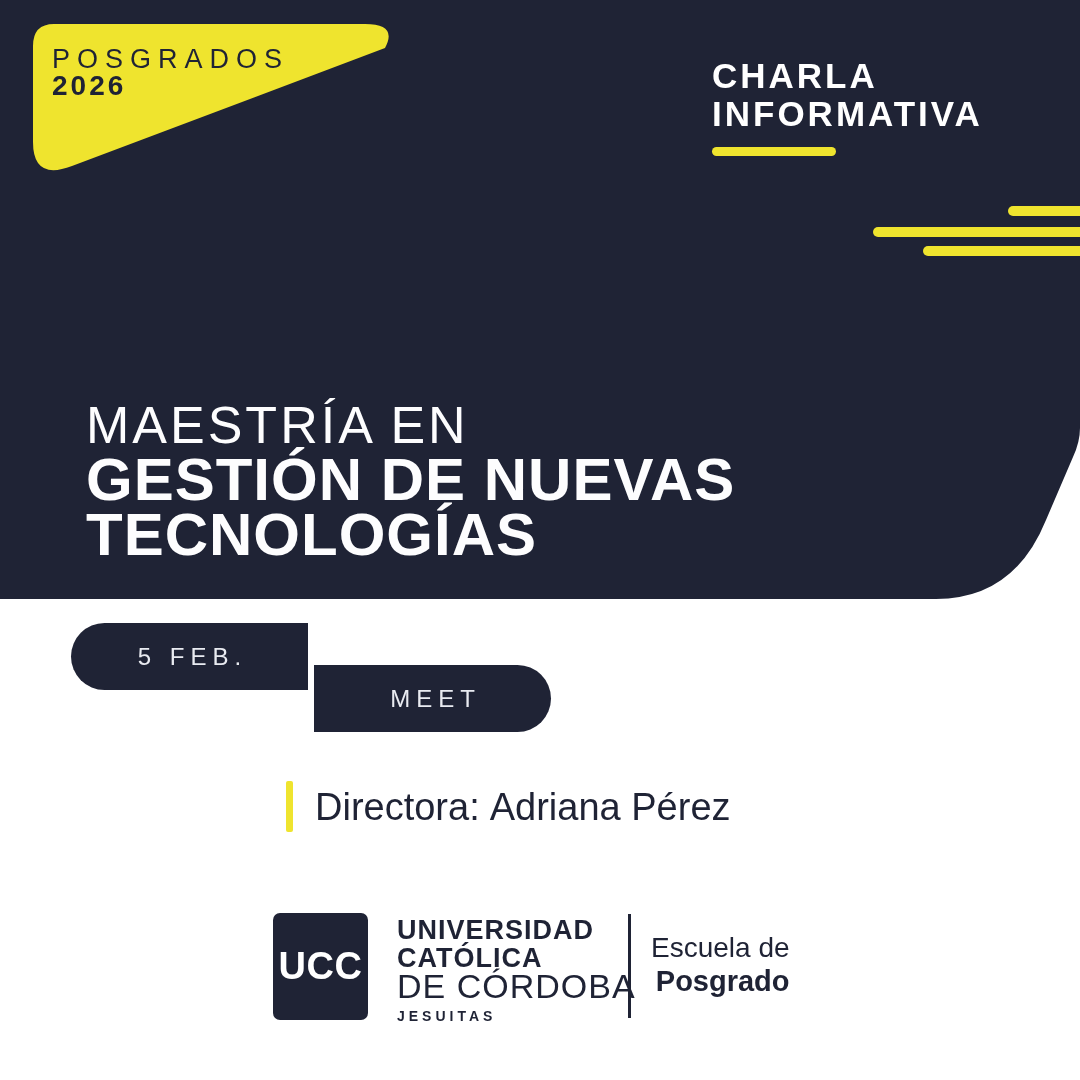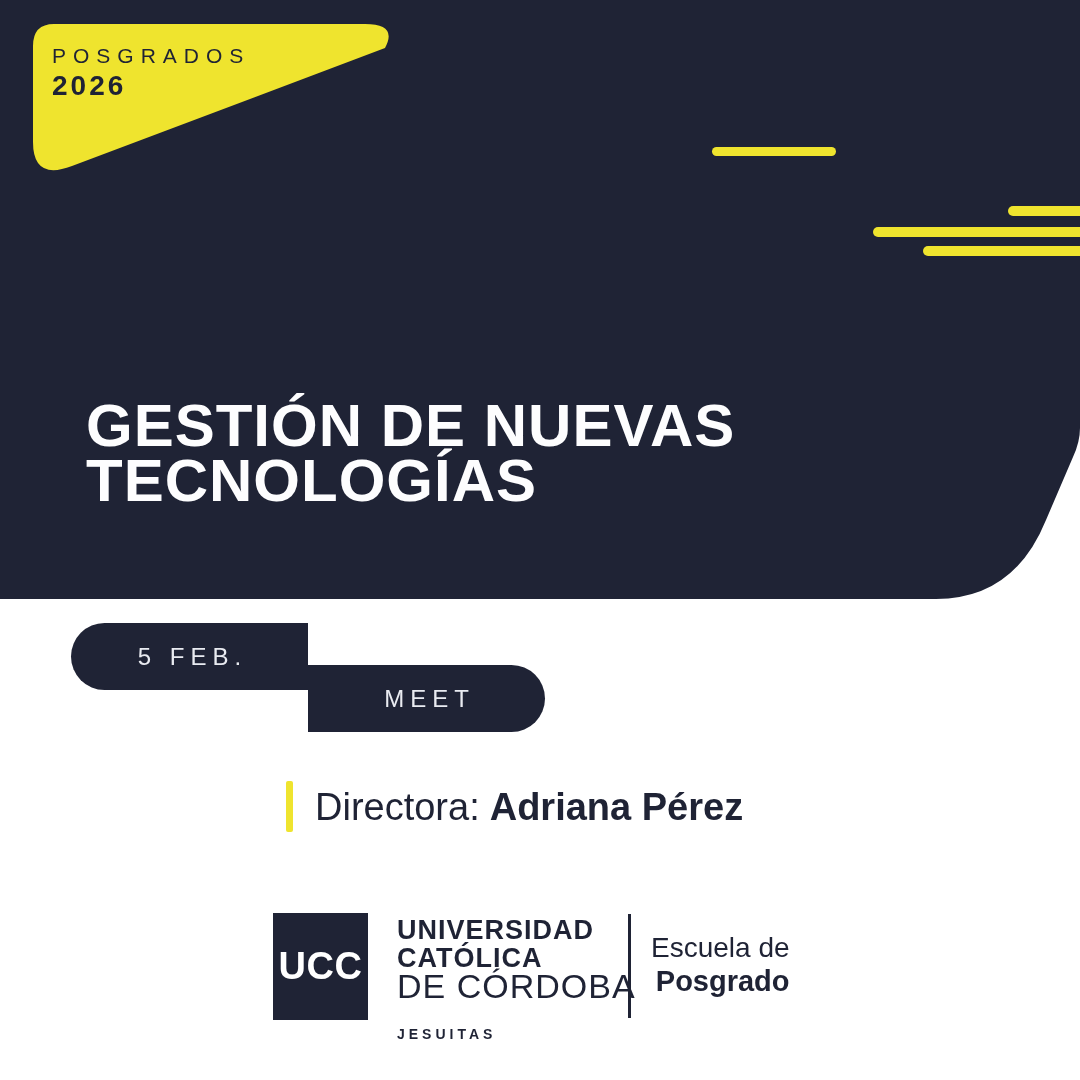--- a/index.html
+++ b/index.html
@@ -20,21 +20,21 @@
   }
   svg { display: block; }
   .navy-fill { fill: var(--navy); }
   .yellow-fill { fill: var(--yellow); }
 
   .header-svg { position: absolute; top: 0; left: 0; }
   .badge-svg  { position: absolute; top: 0; left: 0; }
 
   .badge-kicker {
     position: absolute; left: 52px; top: 44px;
-    font-size: 21px; letter-spacing: 7px; color: var(--navy); font-weight: 400;
+    font-size: 27px; letter-spacing: 7px; color: var(--navy); font-weight: 400;
   }
   .badge-year {
     position: absolute; left: 52px; top: 70px;
     font-size: 28px; font-weight: bold; letter-spacing: 3px; color: var(--navy);
   }
 
   .event-title {
     position: absolute; left: 712px; top: 57px;
     font-size: 35px; line-height: 38px; font-weight: bold;
     letter-spacing: 3px; color: #ffffff;
@@ -55,51 +55,51 @@
   .deco-3 { top: 246px; left: 923px;  width: 157px; }
 
   .program-title { position: absolute; left: 86px; top: 398px; color: #fdfdfe; }
   .program-degree {
     font-size: 52px; line-height: 54px; letter-spacing: 3px; font-weight: 400;
   }
   .program-name {
     font-size: 60px; line-height: 55px; font-weight: bold; letter-spacing: 1px;
   }
 
-  .pills { position: absolute; left: 71px; top: 623px; display: flex; }
+  .pills { position: absolute; left: 71px; top: 623px; display: flex; gap: 6px; }
   .pill {
     width: 237px; height: 67px; background: var(--navy);
     display: flex; align-items: center; justify-content: center;
     font-size: 24px; letter-spacing: 6px; color: var(--light); font-weight: 400;
     padding-left: 6px; 
   }
   .pill:first-child { border-radius: 34px 0 0 34px; }
   .pill:last-child  { border-radius: 0 34px 34px 0; margin-top: 42px; }
 
   .director-bar {
     position: absolute; left: 286px; top: 781px;
     width: 7px; height: 51px; background: var(--yellow); border-radius: 2px;
   }
   .director-text {
     position: absolute; left: 315px; top: 786px;
     font-size: 38px; color: var(--navy); white-space: nowrap;
   }
-  .director-name { font-weight: bold; margin-left: 10px; }
+  .director-name { font-weight: normal; margin-left: 10px; }
 
   .logo-square {
     position: absolute; left: 273px; top: 913px;
     width: 95px; height: 107px; background: var(--navy);
-    display: flex; align-items: center; justify-content: center;
+    display: flex; align-items: center; justify-content: center; border-radius: 7px;
   }
   .logo-acronym { color: #ffffff; font-weight: bold; font-size: 38px; letter-spacing: 0.5px; }
 
   .uni-block { position: absolute; left: 397px; top: 916px; color: var(--navy); }
   .uni-line-bold { font-size: 27px; font-weight: bold; line-height: 28px; letter-spacing: 1px; }
   .uni-line      { font-size: 34px; font-weight: 400;  line-height: 28px; letter-spacing: 1px; }
-  .uni-order     { font-size: 14px; font-weight: bold; letter-spacing: 4px; margin-top: 26px; }
+  .uni-order     { font-size: 14px; font-weight: bold; letter-spacing: 4px; margin-top: 8px; }
 
   .logo-divider {
     position: absolute; left: 628px; top: 914px;
     width: 3px; height: 104px; background: var(--navy);
   }
 
   .school-block { position: absolute; left: 651px; top: 931px; color: var(--navy); }
   .school-line1 { font-size: 28px; line-height: 33px; font-weight: 400; }
   .school-line2 { font-size: 29px; line-height: 34px; font-weight: bold; text-align: right; }
 </style>
@@ -111,27 +111,32 @@
   <svg class="header-svg" width="1080" height="600" viewBox="0 0 1080 600" aria-hidden="true">
     <path class="navy-fill" d="M0 0 H1080 V428 Q1080 442 1073 457 L1046 520 Q1014 599 936 599 H0 Z"></path>
   </svg>
 
   <svg class="badge-svg" width="420" height="200" viewBox="0 0 420 200" aria-hidden="true">
     <path class="yellow-fill" d="M33 46 Q33 24 54 24 L365 24 Q398 24 385 48 L72 166 Q33 181 33 142 Z"></path>
   </svg>
   <div class="badge-kicker">POSGRADOS</div>
   <div class="badge-year">2026</div>
 
+  <div class="event-title">
+    <div>CHARLA</div>
+    <div>INFORMATIVA</div>
+  </div>
   <div class="event-underline"></div>
 
   <div class="deco-line deco-1"></div>
   <div class="deco-line deco-2"></div>
   <div class="deco-line deco-3"></div>
 
   <div class="program-title">
+    <div class="program-degree">MAESTRÍA EN</div>
     <div class="program-name">GESTIÓN DE NUEVAS</div>
     <div class="program-name">TECNOLOGÍAS</div>
   </div>
 
   <div class="pills">
     <div class="pill">5 FEB.</div>
     <div class="pill">MEET</div>
   </div>
 
   <div class="director-bar"></div>

